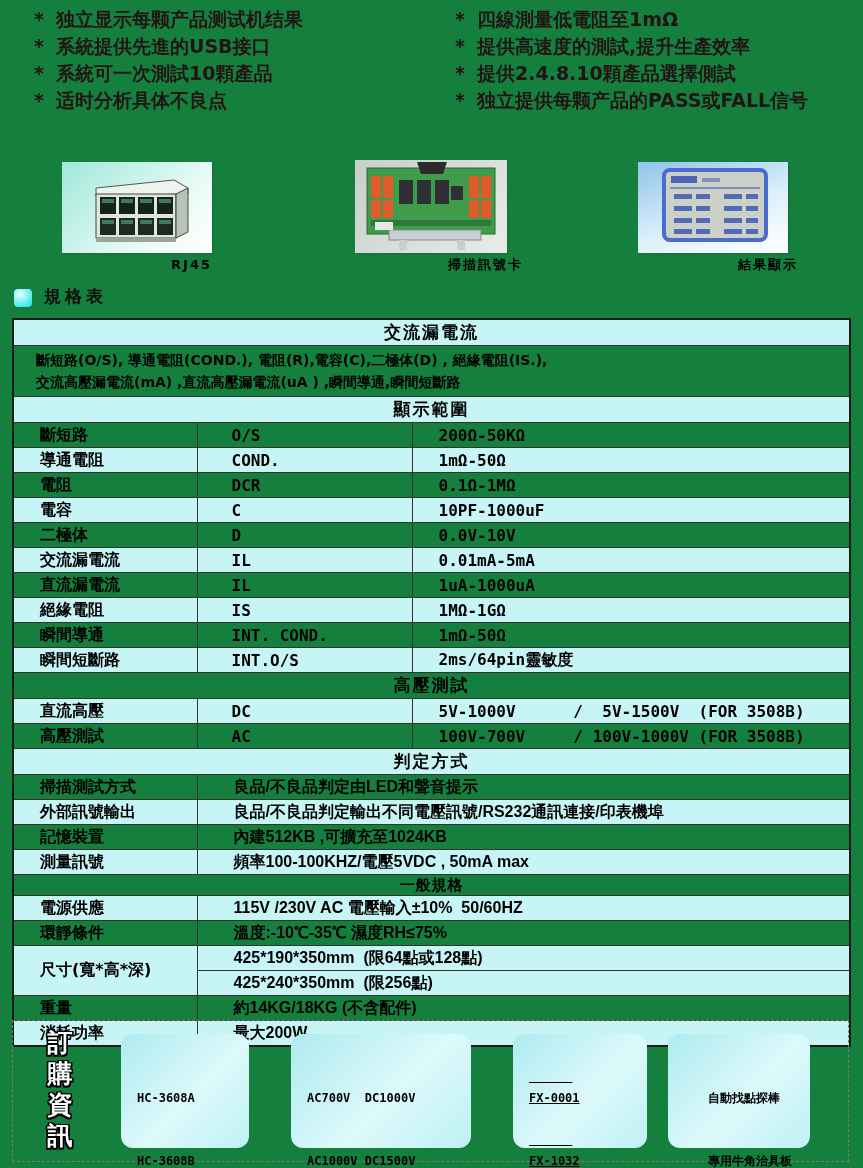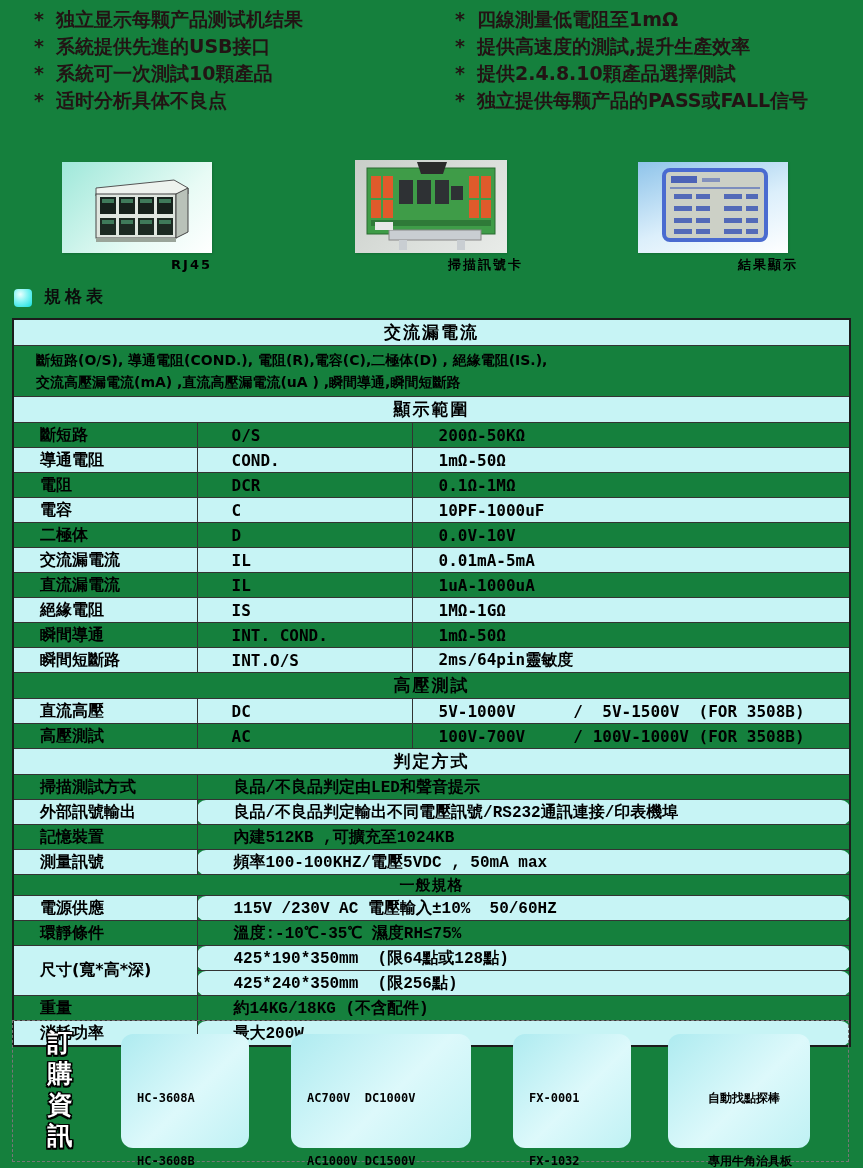--- a/index.html
+++ b/index.html
@@ -26,36 +26,36 @@
   
   .spec-table{position:absolute;left:12px;top:318px;width:839px;border-collapse:collapse;
               table-layout:fixed;color:#000;border:2px solid #1c1c1c;}
   .spec-table td{border:1px solid #333;font-size:16px;font-weight:bold;padding:0;height:24px;overflow:hidden;}
   .hdr td{text-align:center;height:25px;font-size:17px;letter-spacing:2px;}
   .small-hdr td{text-align:center;height:20px;font-size:15px;letter-spacing:1px;}
   .c{background:#c7f4f5;}
   td.name{padding-left:26px;}
   td.code{padding-left:34px;font-family:"DejaVu Sans Mono","DejaVu Sans",sans-serif;white-space:pre;}
   td.val{padding-left:26px;font-family:"DejaVu Sans Mono","DejaVu Sans",sans-serif;white-space:pre;}
-  td.val2{padding-left:36px;font-family:Liberation Mono, monospace;white-space:pre;border-radius:9px;}
+  td.val2{padding-left:36px;font-family:Liberation Sans, sans-serif;white-space:pre;}
   .mcontent td{padding:2px 0 2px 22px;height:46px;}
   .mcontent div{line-height:22px;font-size:14px;white-space:pre;}
 
   
   .order{position:absolute;left:12px;top:1020px;width:835px;height:140px;border:1px dashed #777;}
   .vlabel{position:absolute;left:30px;top:6px;width:34px;text-align:center;font-size:25px;line-height:31px;color:#fff;
           text-shadow:-1.5px -1.5px 0 #000,1.5px -1.5px 0 #000,-1.5px 1.5px 0 #000,1.5px 1.5px 0 #000,
                       -1.5px 0 0 #000,1.5px 0 0 #000,0 -1.5px 0 #000,0 1.5px 0 #000;}
   .obox{position:absolute;top:13px;height:114px;border-radius:12px;box-sizing:border-box;
         background:linear-gradient(135deg,#aeebf0 0%,#ddf9fb 55%,#bff1f4 100%);
         padding:12px 0 0 16px;font-size:12px;line-height:21px;white-space:pre;
         font-family:"DejaVu Sans Mono","DejaVu Sans",sans-serif;color:#000;}
   .b1{left:108px;width:128px;}
   .b2{left:278px;width:180px;}
-  .b3{left:500px;width:118px;}
+  .b3{left:500px;width:134px;text-decoration:underline;}
   .b4{left:655px;width:142px;padding-left:40px;}
 
   
   svg{display:block;}
 </style>
 </head>
 <body>
 
 <div class="page">
 

